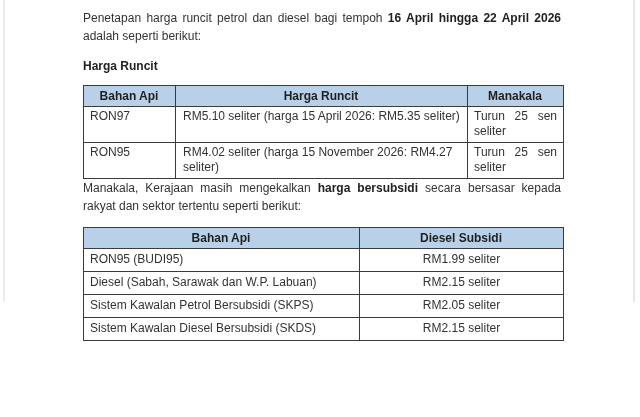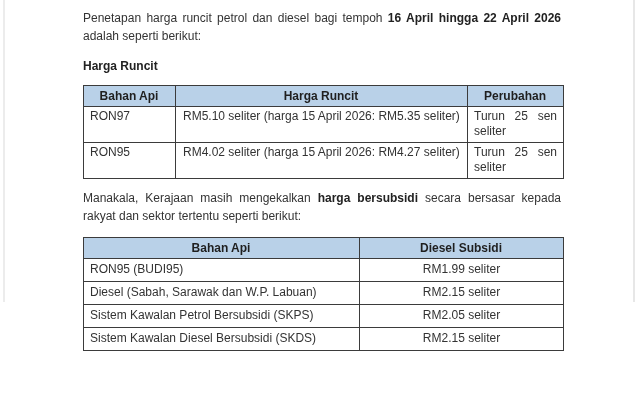--- a/index.html
+++ b/index.html
@@ -73,21 +73,21 @@
   table.retail col.c-change { width: 96px; }
   table.retail td.price-cell  { padding-left: 7px; padding-right: 4px; margin-left: 6px; }
   table.retail td.change-cell { text-align: justify; }
 
   
   table.subsidy col.c-fuel  { width: 276px; }
   table.subsidy col.c-price { width: 204px; }
   table.subsidy td { padding-top: 3px; padding-bottom: 4px; margin-left: 36px; }
   table.subsidy td.price-cell { text-align: center; }
 
-  .subsidy-para { margin-top: 10px; }
+  .subsidy-para { margin-top: 0; }
 </style>
 </head>
 <body>
 
 <div class="page">
   <div class="edge-line left"></div>
   <div class="edge-line right"></div>
 
   <div class="content">
 
@@ -98,32 +98,32 @@
     <table class="retail">
       <colgroup>
           <col class="c-fuel">
           <col class="c-price">
           <col class="c-change">
         </colgroup>
       <thead>
         <tr>
           <th>Bahan Api</th>
           <th>Harga Runcit</th>
-          <th>Perubahan</th>
+          <th>Manakala</th>
         </tr>
       </thead>
       <tbody>
         <tr>
           <td class="fuel-cell">RON97</td>
           <td class="price-cell">RM5.10 seliter (harga 15 April 2026: RM5.35 seliter)</td>
           <td class="change-cell">Turun 25 sen seliter</td>
         </tr>
         <tr>
           <td class="fuel-cell">RON95</td>
-          <td class="price-cell">RM4.02 seliter (harga 15 April 2026: RM4.27 seliter)</td>
+          <td class="price-cell">RM4.02 seliter (harga 15 November 2026: RM4.27 seliter)</td>
           <td class="change-cell">Turun 25 sen seliter</td>
         </tr>
       </tbody>
     </table>
 
     <p class="para subsidy-para"><span>Manakala, Kerajaan masih mengekalkan </span><b>harga bersubsidi</b><span> secara bersasar kepada rakyat dan sektor tertentu seperti berikut:</span></p>
 
     <table class="subsidy">
       <colgroup>
           <col class="c-fuel">

